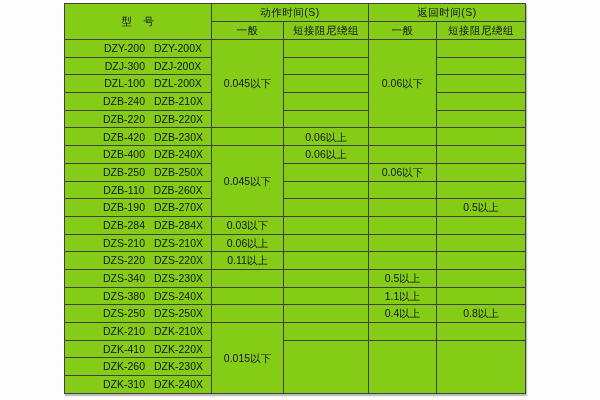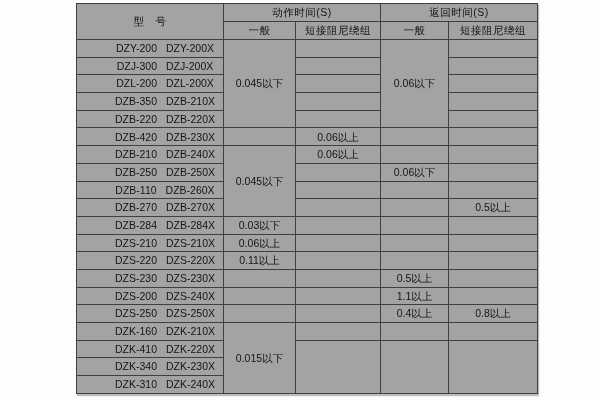--- a/index.html
+++ b/index.html
@@ -3,23 +3,23 @@
 <meta charset="utf-8">
 <style>
   html,body{margin:0;padding:0;}
   body{
     width:600px;height:400px;position:relative;overflow:hidden;
     background:#fdfdfd;
     font-family:"Liberation Sans","DejaVu Sans",sans-serif;
     color:#141414;
   }
   .tbl-wrap{
-    position:absolute;left:76px;top:3px;
+    position:absolute;left:64px;top:3px;
     box-shadow:1px 2px 1px rgba(0,0,0,0.25);
-    background:#a3a3a3;
+    background:#84cc16;
   }
   table{
     border-collapse:collapse;table-layout:fixed;width:461px;
   }
   th,td{
     border:1.5px solid #3f3f3f;
     padding:0;margin:0;
     text-align:center;vertical-align:middle;
     font-size:10.5px;font-weight:400;line-height:1;
     color:#141414;
@@ -78,31 +78,31 @@
               <span>DZJ-300</span>
               <span>DZJ-200X</span>
             </div>
           </td>
       <td></td>
       <td></td>
     </tr>
     <tr>
       <td>
             <div class="model-pair">
-              <span>DZL-200</span>
+              <span>DZL-100</span>
               <span>DZL-200X</span>
             </div>
           </td>
       <td></td>
       <td></td>
     </tr>
     <tr>
       <td>
             <div class="model-pair">
-              <span>DZB-350</span>
+              <span>DZB-240</span>
               <span>DZB-210X</span>
             </div>
           </td>
       <td></td>
       <td></td>
     </tr>
     <tr>
       <td>
             <div class="model-pair">
               <span>DZB-220</span>
@@ -122,21 +122,21 @@
           </td>
       <td></td>
       <td>0.06以上</td>
       <td></td>
       <td></td>
     </tr>
 
     <tr>
       <td>
             <div class="model-pair">
-              <span>DZB-210</span>
+              <span>DZB-400</span>
               <span>DZB-240X</span>
             </div>
           </td>
       <td rowspan="4">0.045以下</td>
       <td>0.06以上</td>
       <td></td>
       <td></td>
     </tr>
     <tr>
       <td>
@@ -156,21 +156,21 @@
               <span>DZB-260X</span>
             </div>
           </td>
       <td></td>
       <td></td>
       <td></td>
     </tr>
     <tr>
       <td>
             <div class="model-pair">
-              <span>DZB-270</span>
+              <span>DZB-190</span>
               <span>DZB-270X</span>
             </div>
           </td>
       <td></td>
       <td></td>
       <td>0.5以上</td>
     </tr>
 
     <tr>
       <td>
@@ -205,33 +205,33 @@
           </td>
       <td>0.11以上</td>
       <td></td>
       <td></td>
       <td></td>
     </tr>
 
     <tr>
       <td>
             <div class="model-pair">
-              <span>DZS-230</span>
+              <span>DZS-340</span>
               <span>DZS-230X</span>
             </div>
           </td>
       <td></td>
       <td></td>
       <td>0.5以上</td>
       <td></td>
     </tr>
     <tr>
       <td>
             <div class="model-pair">
-              <span>DZS-200</span>
+              <span>DZS-380</span>
               <span>DZS-240X</span>
             </div>
           </td>
       <td></td>
       <td></td>
       <td>1.1以上</td>
       <td></td>
     </tr>
     <tr>
       <td>
@@ -242,21 +242,21 @@
           </td>
       <td></td>
       <td></td>
       <td>0.4以上</td>
       <td>0.8以上</td>
     </tr>
 
     <tr>
       <td>
             <div class="model-pair">
-              <span>DZK-160</span>
+              <span>DZK-210</span>
               <span>DZK-210X</span>
             </div>
           </td>
       <td rowspan="4">0.015以下</td>
       <td></td>
       <td></td>
       <td></td>
     </tr>
     <tr>
       <td>
@@ -265,21 +265,21 @@
               <span>DZK-220X</span>
             </div>
           </td>
       <td rowspan="3"></td>
       <td rowspan="3"></td>
       <td rowspan="3"></td>
     </tr>
     <tr>
       <td>
             <div class="model-pair">
-              <span>DZK-340</span>
+              <span>DZK-260</span>
               <span>DZK-230X</span>
             </div>
           </td>
     </tr>
     <tr>
       <td>
             <div class="model-pair">
               <span>DZK-310</span>
               <span>DZK-240X</span>
             </div>

